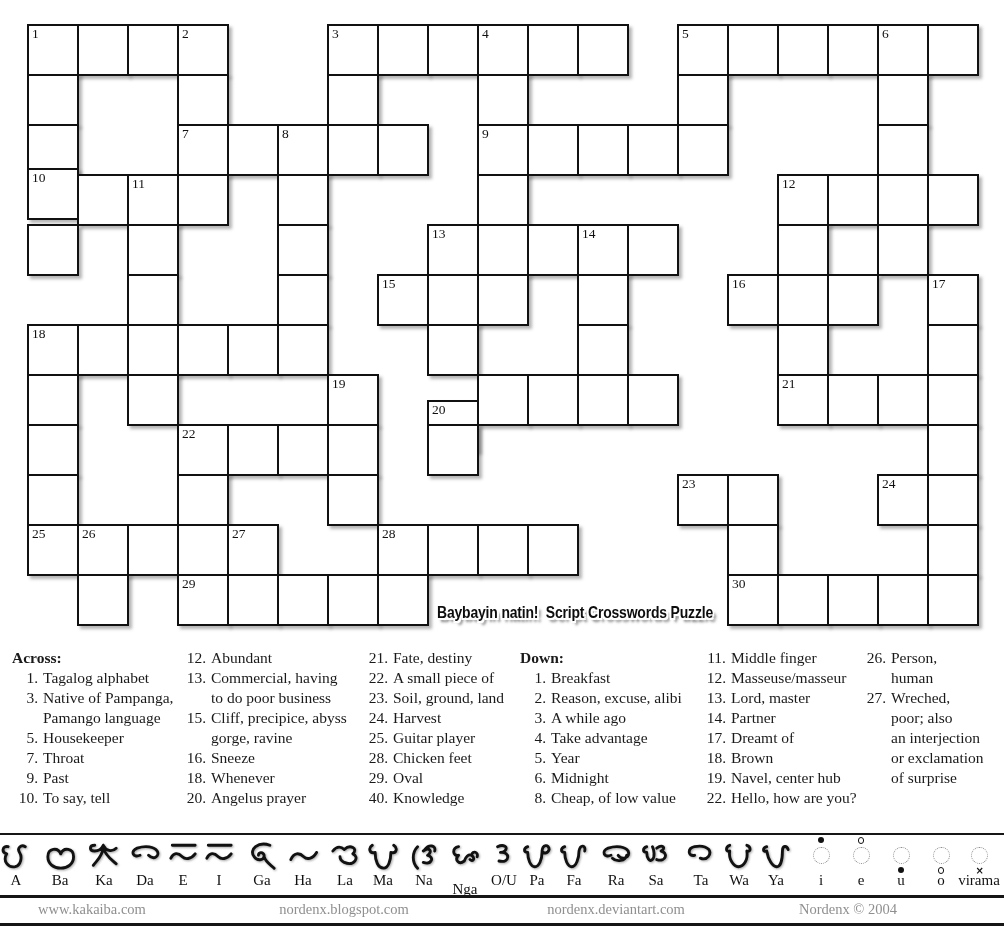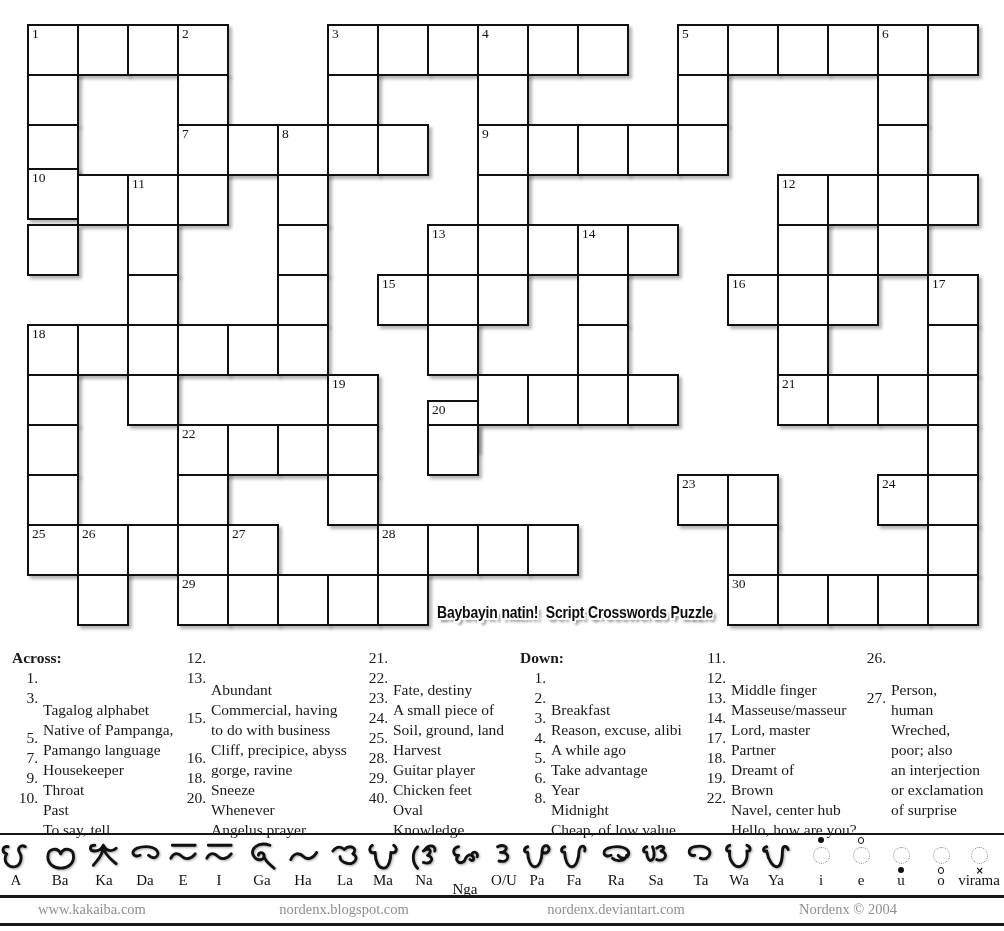--- a/index.html
+++ b/index.html
@@ -16,21 +16,21 @@
         font-family:"Liberation Sans",sans-serif;font-weight:bold;font-size:17px;
         letter-spacing:-0.2px;color:#0d0d0d;transform:scaleX(0.82);transform-origin:left top;
         text-shadow:-2px -2px 0 #fff,2px -2px 0 #fff,-2px 2px 0 #fff,2px 2px 0 #fff,
                     0 -2px 0 #fff,0 2px 0 #fff,-2px 0 0 #fff,2px 0 0 #fff,
                     4px 4px 3px rgba(0,0,0,0.55);}
   
   .cluecol{position:absolute;top:648px;font-size:15.5px;line-height:20px;}
   .clueline{display:flex;height:20px;white-space:nowrap;}
   .cluehead{font-weight:bold;}
   .cnum{display:inline-block;width:26px;text-align:right;flex:0 0 26px;}
-  .ctext{margin-left:5px;margin-top:32px;}
+  .ctext{margin-left:5px;}
   
   .rule{position:absolute;left:0;width:1004px;background:#161616;}
   
   .bchar{position:absolute;}
   .bchar svg{display:block;filter:drop-shadow(1.5px 1.5px 1px rgba(0,0,0,0.35));}
   .blabel{position:absolute;top:872px;transform:translateX(-50%);font-size:15px;
           font-family:"Liberation Serif",serif;color:#111;white-space:nowrap;}
   .dcircle{position:absolute;width:17px;height:17px;border:1.6px dotted #8a8a8a;
           border-radius:50%;box-sizing:border-box;}
   .dmark-dot{position:absolute;width:6px;height:6px;background:#111;border-radius:50%;}
@@ -267,21 +267,21 @@
         <div class="clueline">
           <span class="cnum">12.</span>
           <span class="ctext">Abundant</span>
         </div>
         <div class="clueline">
           <span class="cnum">13.</span>
           <span class="ctext">Commercial, having</span>
         </div>
         <div class="clueline">
           <span class="cnum"></span>
-          <span class="ctext">to do with business</span>
+          <span class="ctext">to do poor business</span>
         </div>
         <div class="clueline">
           <span class="cnum">15.</span>
           <span class="ctext">Cliff, precipice, abyss</span>
         </div>
         <div class="clueline">
           <span class="cnum"></span>
           <span class="ctext">gorge, ravine</span>
         </div>
         <div class="clueline">

